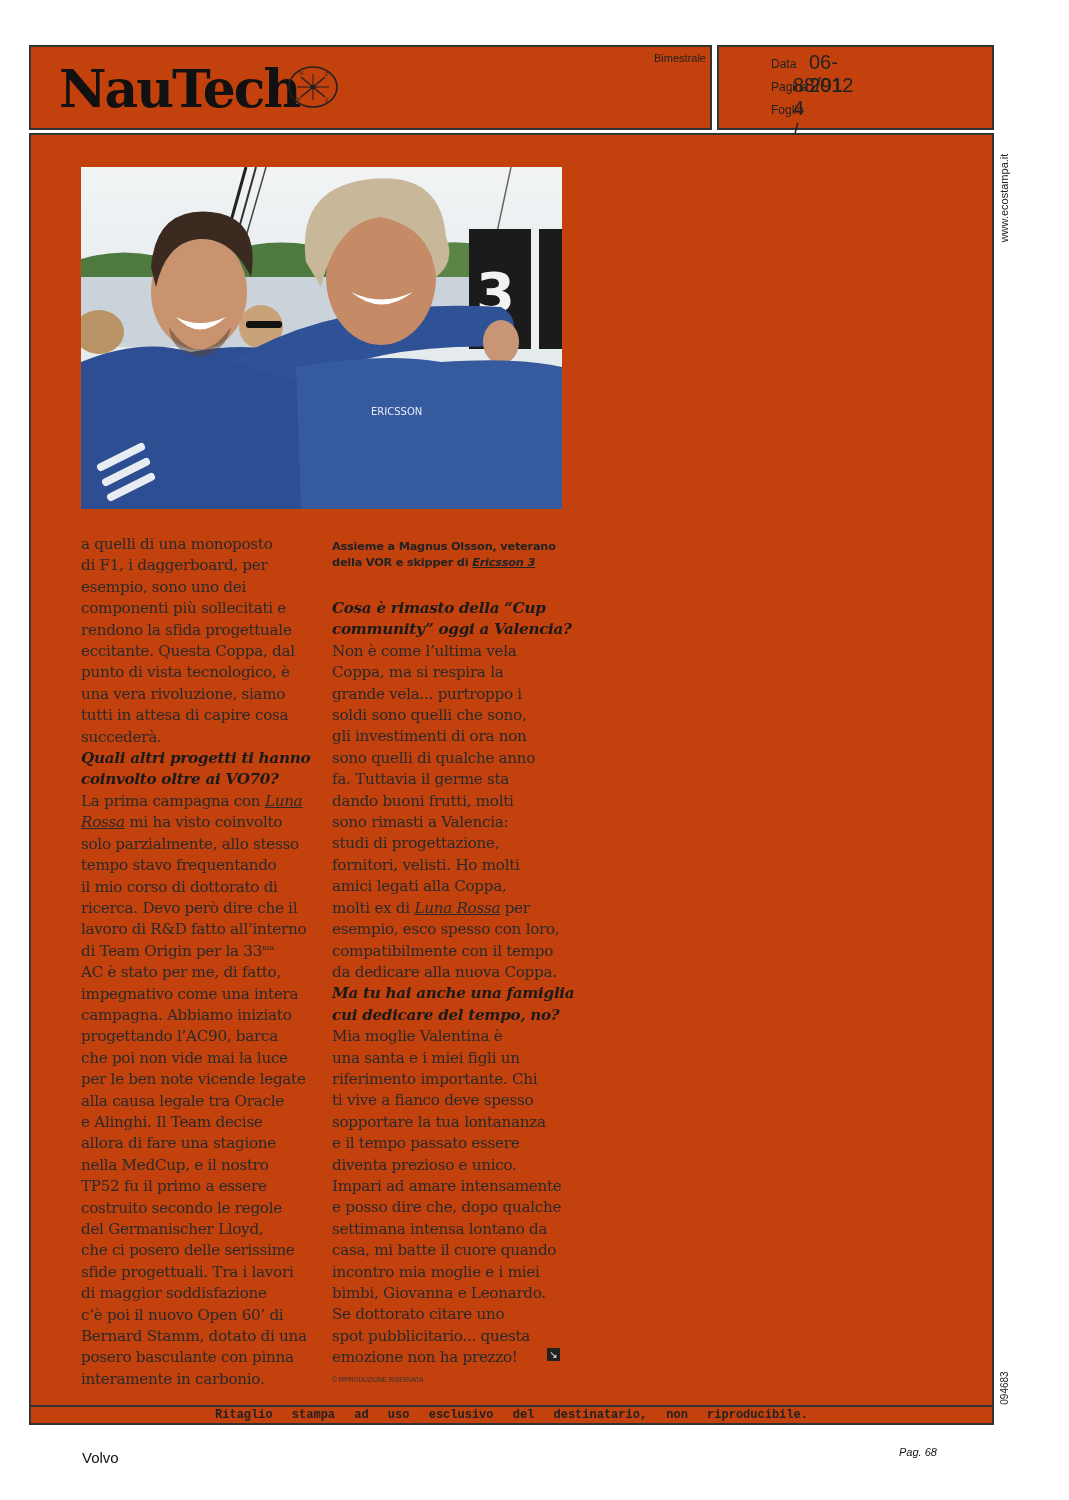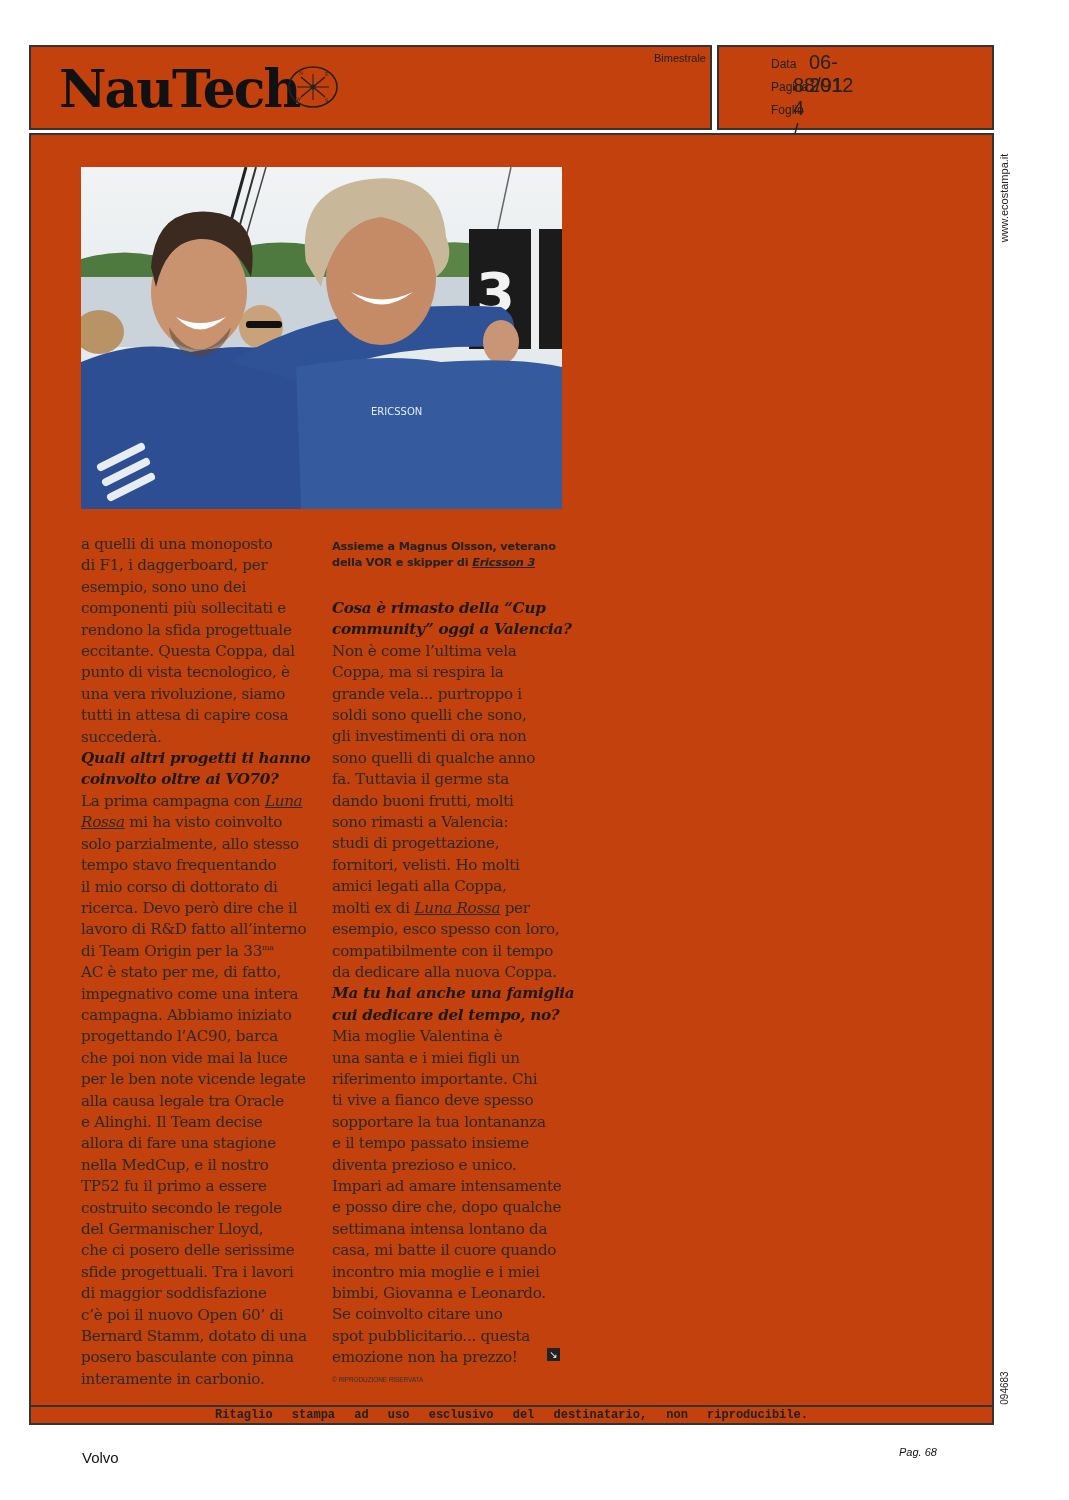--- a/index.html
+++ b/index.html
@@ -211,29 +211,29 @@
     <span class="ln"><span>esempio, esco spesso con loro,</span></span>
     <span class="ln"><span>compatibilmente con il tempo</span></span>
     <span class="ln"><span>da dedicare alla nuova Coppa.</span></span>
     <span class="ln q"><span>Ma tu hai anche una famiglia</span></span>
     <span class="ln q"><span>cui dedicare del tempo, no?</span></span>
     <span class="ln"><span>Mia moglie Valentina è</span></span>
     <span class="ln"><span>una santa e i miei figli un</span></span>
     <span class="ln"><span>riferimento importante. Chi</span></span>
     <span class="ln"><span>ti vive a fianco deve spesso</span></span>
     <span class="ln"><span>sopportare la tua lontananza</span></span>
-    <span class="ln"><span>e il tempo passato insieme</span></span>
+    <span class="ln"><span>e il tempo passato essere</span></span>
     <span class="ln"><span>diventa prezioso e unico.</span></span>
     <span class="ln"><span>Impari ad amare intensamente</span></span>
     <span class="ln"><span>e posso dire che, dopo qualche</span></span>
     <span class="ln"><span>settimana intensa lontano da</span></span>
     <span class="ln"><span>casa, mi batte il cuore quando</span></span>
     <span class="ln"><span>incontro mia moglie e i miei</span></span>
     <span class="ln"><span>bimbi, Giovanna e Leonardo.</span></span>
-    <span class="ln"><span>Se coinvolto citare uno</span></span>
+    <span class="ln"><span>Se dottorato citare uno</span></span>
     <span class="ln"><span>spot pubblicitario... questa</span></span>
     <span class="ln"><span>emozione non ha prezzo!</span></span>
   </div>
 
 <div class="endmark">↘</div>
 <div class="copy">© RIPRODUZIONE RISERVATA</div>
 
 <div class="footer-bar">
   <span>Ritaglio stampa ad uso esclusivo del destinatario, non riproducibile.</span>
 </div>

